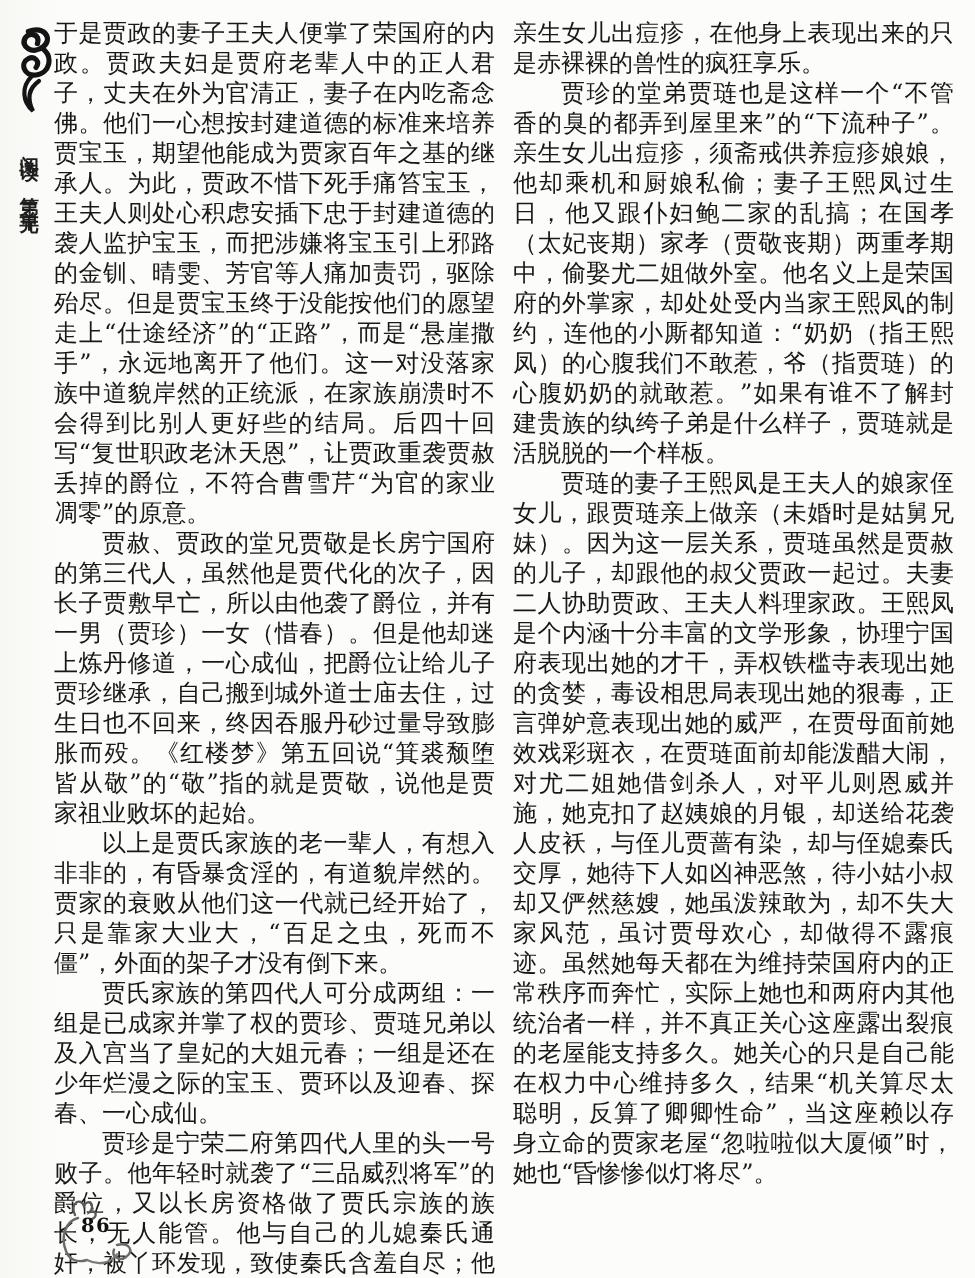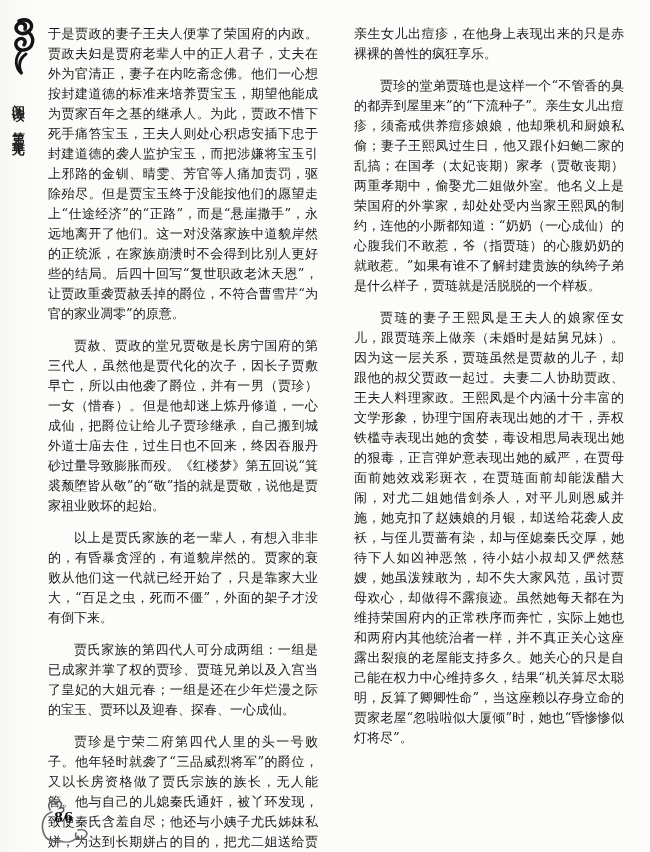--- a/index.html
+++ b/index.html
@@ -48,22 +48,22 @@
     top: 12px;
     width: 600px;
     display: flex;
     gap: 12px;
   }
   .column {
     width: 294px;
     color: #181818;
   }
   .para {
-    margin: 12px;
-    font-size: 13px;
+    margin: 0;
+    font-size: 16px;
     line-height: 20px;
     text-align: justify;
     text-justify: inter-ideograph;
     word-break: break-all;
   }
   .para.indent {
     text-indent: 2em;
   }
   .footer {
     position: absolute;
@@ -106,21 +106,21 @@
   <div class="main">
     <div class="column">
       <p class="para">于是贾政的妻子王夫人便掌了荣国府的内政。贾政夫妇是贾府老辈人中的正人君子，丈夫在外为官清正，妻子在内吃斋念佛。他们一心想按封建道德的标准来培养贾宝玉，期望他能成为贾家百年之基的继承人。为此，贾政不惜下死手痛笞宝玉，王夫人则处心积虑安插下忠于封建道德的袭人监护宝玉，而把涉嫌将宝玉引上邪路的金钏、晴雯、芳官等人痛加责罚，驱除殆尽。但是贾宝玉终于没能按他们的愿望走上“仕途经济”的“正路”，而是“悬崖撒手”，永远地离开了他们。这一对没落家族中道貌岸然的正统派，在家族崩溃时不会得到比别人更好些的结局。后四十回写“复世职政老沐天恩”，让贾政重袭贾赦丢掉的爵位，不符合曹雪芹“为官的家业凋零”的原意。</p>
       <p class="para indent">贾赦、贾政的堂兄贾敬是长房宁国府的第三代人，虽然他是贾代化的次子，因长子贾敷早亡，所以由他袭了爵位，并有一男（贾珍）一女（惜春）。但是他却迷上炼丹修道，一心成仙，把爵位让给儿子贾珍继承，自己搬到城外道士庙去住，过生日也不回来，终因吞服丹砂过量导致膨胀而殁。《红楼梦》第五回说“箕裘颓堕皆从敬”的“敬”指的就是贾敬，说他是贾家祖业败坏的起始。</p>
       <p class="para indent">以上是贾氏家族的老一辈人，有想入非非的，有昏暴贪淫的，有道貌岸然的。贾家的衰败从他们这一代就已经开始了，只是靠家大业大，“百足之虫，死而不僵”，外面的架子才没有倒下来。</p>
       <p class="para indent">贾氏家族的第四代人可分成两组：一组是已成家并掌了权的贾珍、贾琏兄弟以及入宫当了皇妃的大姐元春；一组是还在少年烂漫之际的宝玉、贾环以及迎春、探春、一心成仙。</p>
       <p class="para indent">贾珍是宁荣二府第四代人里的头一号败子。他年轻时就袭了“三品威烈将军”的爵位，又以长房资格做了贾氏宗族的族长，无人能管。他与自己的儿媳秦氏通奸，被丫环发现，致使秦氏含羞自尽；他还与小姨子尤氏姊妹私姘，为达到长期姘占的目的，把尤二姐送给贾琏做外室，葬送了二姐的性命；在为生父守丧期间，他也不忘寻花问柳，骑射聚赌。封建社会的种种道德约束对</p>
     </div>
     <div class="column">
       <p class="para">亲生女儿出痘疹，在他身上表现出来的只是赤裸裸的兽性的疯狂享乐。</p>
-      <p class="para indent">贾珍的堂弟贾琏也是这样一个“不管香的臭的都弄到屋里来”的“下流种子”。亲生女儿出痘疹，须斋戒供养痘疹娘娘，他却乘机和厨娘私偷；妻子王熙凤过生日，他又跟仆妇鲍二家的乱搞；在国孝（太妃丧期）家孝（贾敬丧期）两重孝期中，偷娶尤二姐做外室。他名义上是荣国府的外掌家，却处处受内当家王熙凤的制约，连他的小厮都知道：“奶奶（一心成仙）的心腹我们不敢惹，爷（指贾琏）的心腹奶奶的就敢惹。”如果有谁不了解封建贵族的纨绔子弟是什么样子，贾琏就是活脱脱的一个样板。</p>
+      <p class="para indent">贾珍的堂弟贾琏也是这样一个“不管香的臭的都弄到屋里来”的“下流种子”。亲生女儿出痘疹，须斋戒供养痘疹娘娘，他却乘机和厨娘私偷；妻子王熙凤过生日，他又跟仆妇鲍二家的乱搞；在国孝（太妃丧期）家孝（贾敬丧期）两重孝期中，偷娶尤二姐做外室。他名义上是荣国府的外掌家，却处处受内当家王熙凤的制约，连他的小厮都知道：“奶奶（指王熙凤）的心腹我们不敢惹，爷（指贾琏）的心腹奶奶的就敢惹。”如果有谁不了解封建贵族的纨绔子弟是什么样子，贾琏就是活脱脱的一个样板。</p>
       <p class="para indent">贾琏的妻子王熙凤是王夫人的娘家侄女儿，跟贾琏亲上做亲（未婚时是姑舅兄妹）。因为这一层关系，贾琏虽然是贾赦的儿子，却跟他的叔父贾政一起过。夫妻二人协助贾政、王夫人料理家政。王熙凤是个内涵十分丰富的文学形象，协理宁国府表现出她的才干，弄权铁槛寺表现出她的贪婪，毒设相思局表现出她的狠毒，正言弹妒意表现出她的威严，在贾母面前她效戏彩斑衣，在贾琏面前却能泼醋大闹，对尤二姐她借剑杀人，对平儿则恩威并施，她克扣了赵姨娘的月银，却送给花袭人皮袄，与侄儿贾蔷有染，却与侄媳秦氏交厚，她待下人如凶神恶煞，待小姑小叔却又俨然慈嫂，她虽泼辣敢为，却不失大家风范，虽讨贾母欢心，却做得不露痕迹。虽然她每天都在为维持荣国府内的正常秩序而奔忙，实际上她也和两府内其他统治者一样，并不真正关心这座露出裂痕的老屋能支持多久。她关心的只是自己能在权力中心维持多久，结果“机关算尽太聪明，反算了卿卿性命”，当这座赖以存身立命的贾家老屋“忽啦啦似大厦倾”时，她也“昏惨惨似灯将尽”。</p>
     </div>
   </div>
 
   <div class="footer">
     <span class="footer-ornament">
       <svg width="70" height="52" viewBox="0 0 70 52">
         <path d="M16,14 C12,6 20,2 22,8 C24,3 30,6 26,12 C30,10 32,16 26,17" fill="none" stroke="#5a5a5a" stroke-width="1.6" stroke-linecap="round"></path>
         <path d="M18,16 C10,18 6,28 10,38 C12,44 18,46 24,44" fill="none" stroke="#6a6a6a" stroke-width="1.6" stroke-linecap="round"></path>
         <path d="M44,34 C52,32 56,38 50,42 C46,45 40,42 42,37" fill="none" stroke="#6a6a6a" stroke-width="1.6" stroke-linecap="round"></path>

